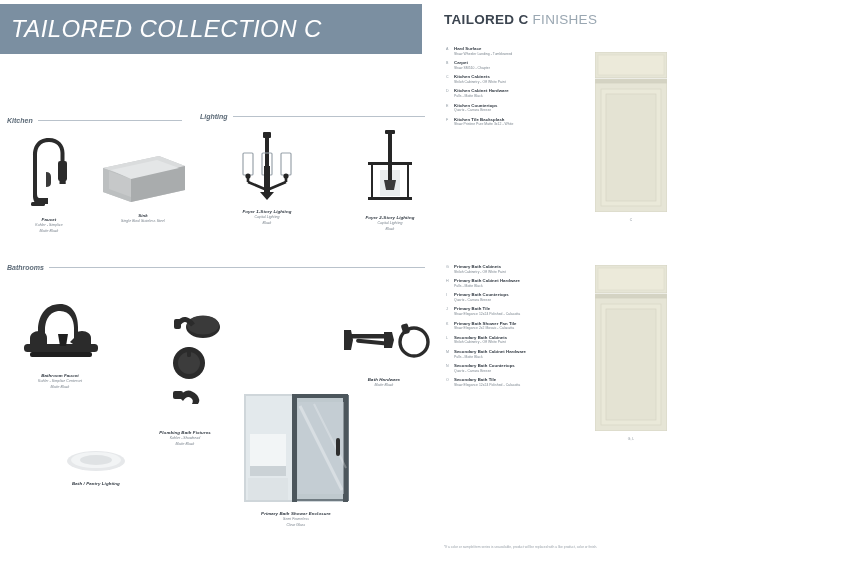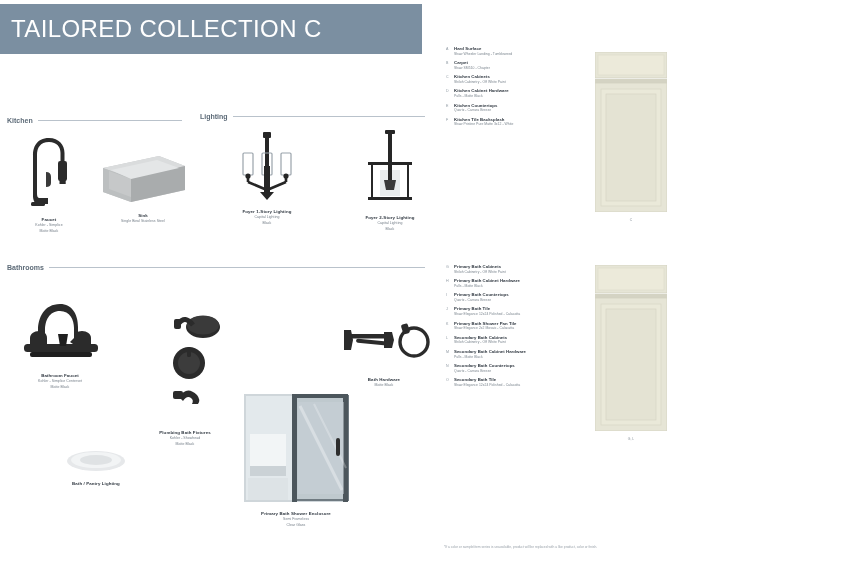--- a/index.html
+++ b/index.html
@@ -1,20 +1,20 @@
 <!DOCTYPE html>
 <html><head>
 <meta charset="utf-8">
 <style>
   html,body{margin:0;padding:0;background:#ffffff;}
   body{width:853px;height:569px;overflow:hidden;font-family:"Liberation Sans",sans-serif;color:#3c4550;}
   .page{position:relative;width:853px;height:569px;background:#fff;}
 
   
-  .left{position:absolute;left:0;top:0;width:430px;height:508px;}
+  .left{position:absolute;left:0;top:0;width:430px;height:508px;font-style:italic;}
   .title-bar{position:absolute;left:0;top:4px;width:422px;height:50px;background:#7b8fa1;display:flex;align-items:center;}
   .title-bar .title{color:#ffffff;font-size:24px;letter-spacing:.4px;font-weight:400;padding-left:11px;}
   .sec-head{position:absolute;left:10px;top:80px;font-size:14.5px;letter-spacing:.3px;}
   .sec-head .b{color:#3c4550;font-weight:700;}
   .sec-head .l{color:#9aa7b2;font-weight:400;}
 
   .grouprow{position:absolute;display:flex;align-items:center;}
   .grouprow .glabel{font-size:7px;color:#5d6b78;font-weight:700;white-space:nowrap;padding-right:5px;}
   .grouprow .gline{height:1px;background:#b9c2cb;flex:1;}
 
@@ -202,20 +202,24 @@
       </svg>
       <div class="cap">Primary Bath Shower Enclosure</div>
       <div class="sub">Semi Frameless</div>
       <div class="sub">Clear Glass</div>
     </div>
 
   </div>
 
   <div class="right">
 
+    <div class="fin-head">
+      <span class="b">TAILORED C</span>
+      <span class="l">FINISHES</span>
+    </div>
 
     <div class="fl" style="left:16px;top:46px;">
       <div class="row">
         <div class="marker">A</div>
         <div class="txt">
           <div class="n">Hard Surface</div>
           <div class="d">Shaw Wheeler Landing - Tumbleweed</div>
         </div>
       </div>
       <div class="row">

